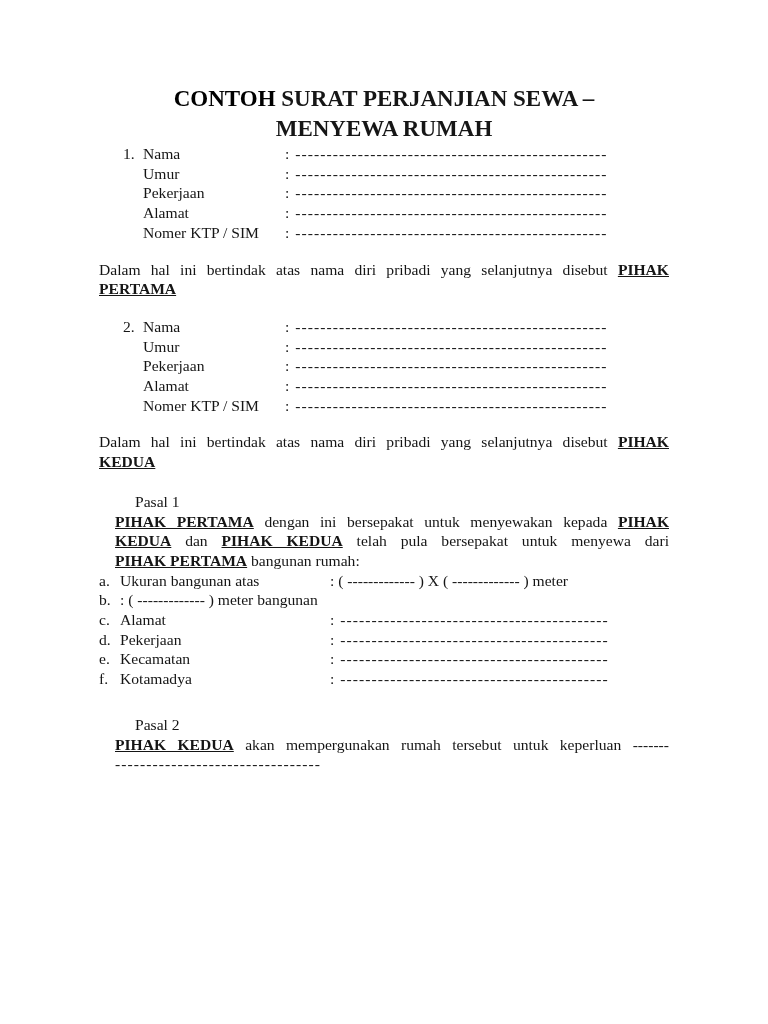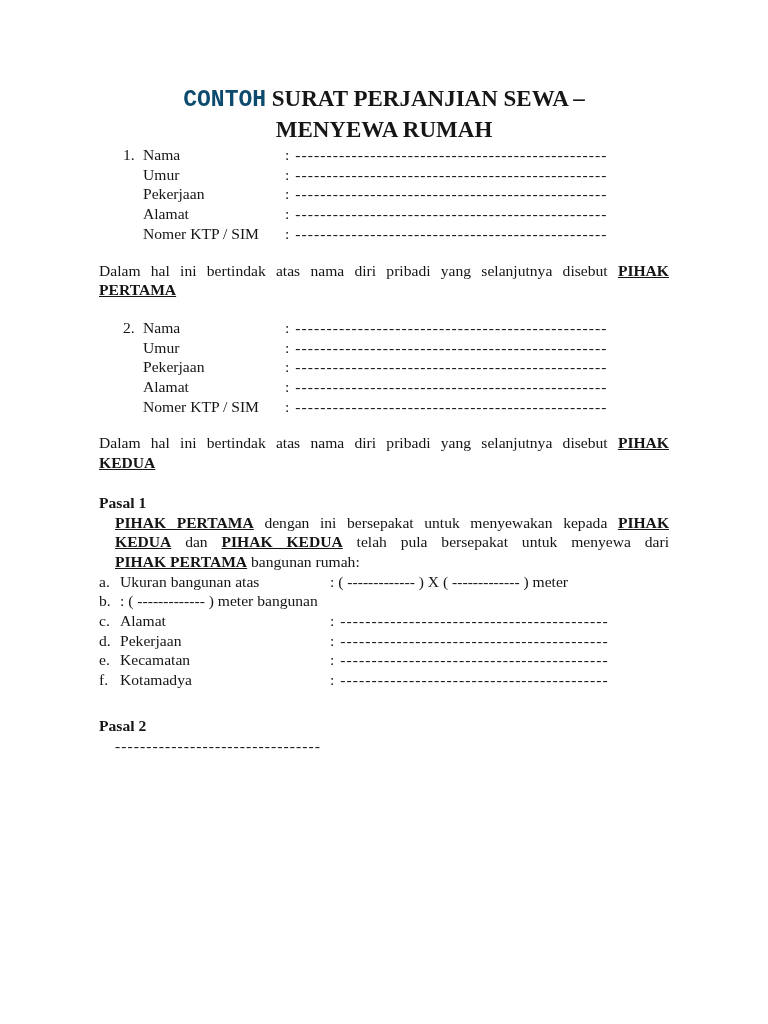--- a/index.html
+++ b/index.html
@@ -13,41 +13,41 @@
   }
   .page { padding: 84px 99px 0 99px; width: 570px; }
 
   .title {
     text-align: center;
     font-weight: bold;
     font-size: 23px;
     line-height: 30px;
     color: #161616;
   }
-  .title .hl { color: #0c4a6e; font-family: Liberation Mono, monospace; }
+  .title .hl { color: #000000; }
 
   .intro { margin-top: 46px; }
 
   .party-block { }
   .block-2 { margin-top: 18px; }
   .prow { display: flex; }
   .pnum  { flex: 0 0 20px; margin-left: 24px; }
   .plab  { flex: 0 0 142px; }
   .pval  { flex: 1 1 auto; white-space: nowrap; overflow: hidden; }
 
   .dashed { letter-spacing: 1.05px; }
 
   .para { margin-top: 17px; }
   .tline { overflow: hidden; }
   .tline.just { text-align: justify; text-align-last: justify; }
   .tline.dashed { letter-spacing: 1.05px; }
 
   .pasal { margin-top: 20px; }
   .pasal .para { margin-top: 0; margin-left: 16px; }
-  .pasal-head { font-weight: bold; }
+  .pasal-head { font-weight: normal; margin-left: 36px; }
   .pasal-2 { margin-top: 26px; }
 
   .irow { display: flex; }
   .inum { flex: 0 0 21px; }
   .ilab { flex: 0 0 210px; }
   .ival { flex: 1 1 auto; white-space: nowrap; overflow: hidden; }
 
   b { font-weight: bold; text-decoration: underline; }
 </style>
 </head>
@@ -163,17 +163,18 @@
         <span class="inum">f.</span>
         <span class="ilab">Kotamadya</span>
         <span class="ival dashed">: -------------------------------------------</span>
       </div>
     </div>
   </div>
 
   <div class="pasal pasal-2">
     <div class="pasal-head">Pasal 2</div>
     <div class="para">
+        <div class="tline just"><b>PIHAK KEDUA</b><span> akan mempergunakan rumah tersebut untuk keperluan -------</span></div>
         <div class="tline dashed"><span>---------------------------------</span></div>
       </div>
   </div>
 
 </div>
 
 </body></html>

